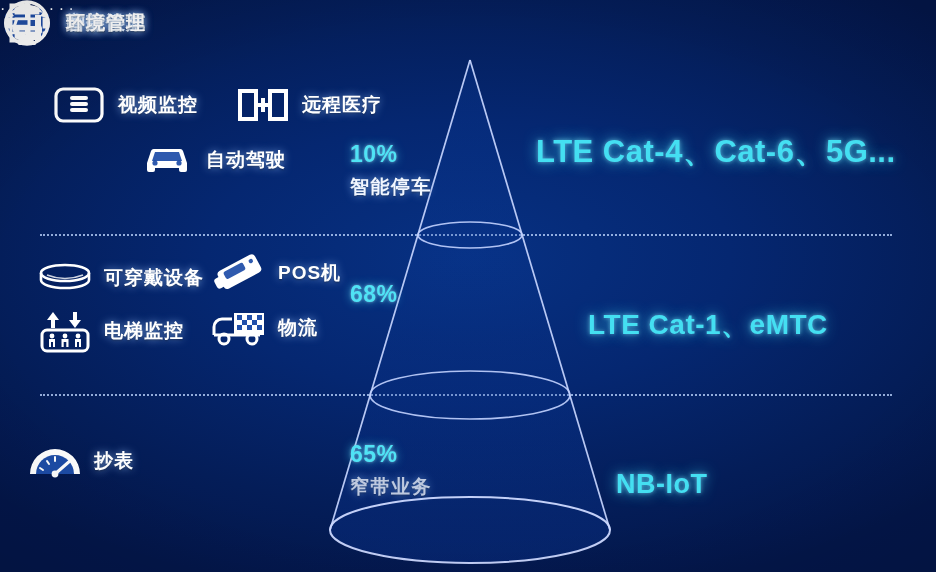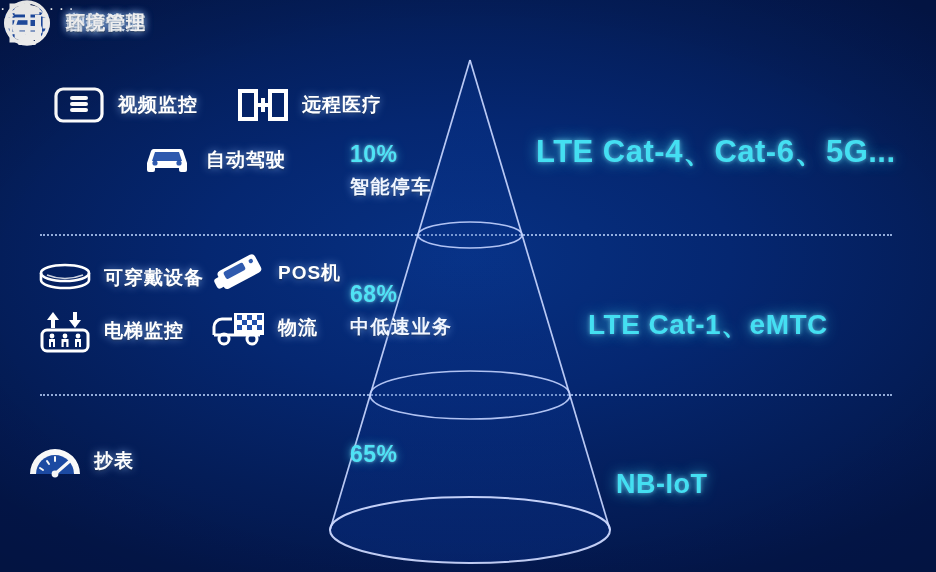--- a/index.html
+++ b/index.html
@@ -180,24 +180,24 @@
 
     <ellipse cx="170" cy="490" rx="140" ry="33" fill="none" stroke="#cdd9ff" stroke-width="2" opacity="0.95"></ellipse>
   </svg>
 
   <div class="cone-label" id="cone-label-1">
     <div class="cone-pct">10%</div>
     <div class="cone-name">智能停车</div>
   </div>
   <div class="cone-label" id="cone-label-2">
     <div class="cone-pct">68%</div>
-    <div class="cone-name">中低速业务</div>
   </div>
   <div class="cone-label" id="cone-label-3">
     <div class="cone-pct">65%</div>
+    <div class="cone-name">窄带业务</div>
   </div>
 
   <div class="tech-label" id="tech-label-1">LTE Cat-4、Cat-6、5G...</div>
   <div class="tech-label" id="tech-label-2">LTE Cat-1、eMTC</div>
   <div class="tech-label" id="tech-label-3">NB-IoT</div>
 
   <div class="icon-item" id="item-video-surveillance">
     <span class="icon-box">
       <svg width="50" height="36" viewBox="0 0 50 36">
         <rect x="2" y="2" width="46" height="32" rx="7" ry="7" fill="none" stroke="#fff" stroke-width="3.2"></rect>

